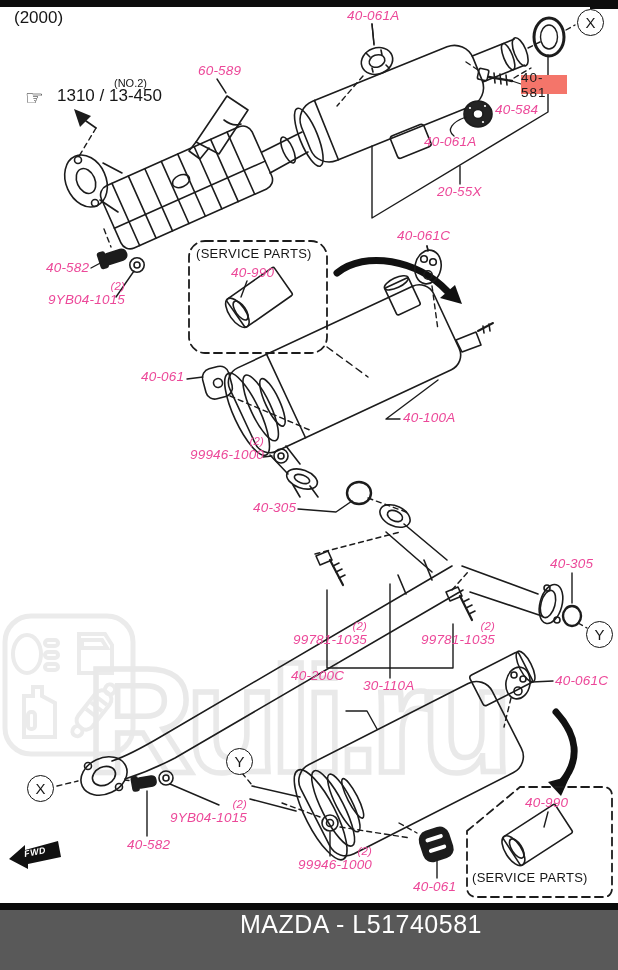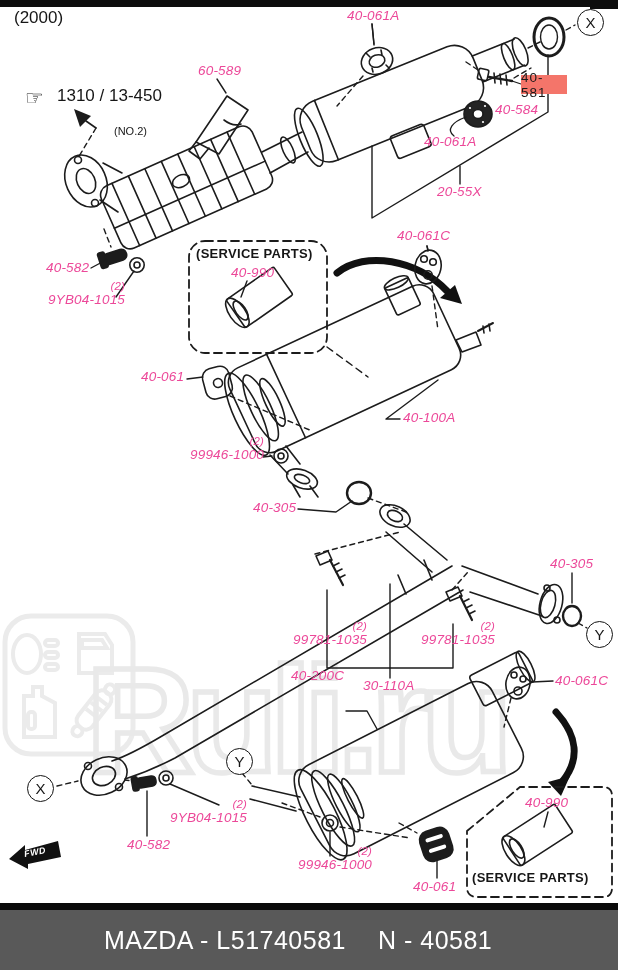--- a/index.html
+++ b/index.html
@@ -5,32 +5,32 @@
   html,body{margin:0;padding:0;background:#fff;}
   .screen{position:relative;width:618px;height:970px;background:#ffffff;overflow:hidden;
           font-family:"Liberation Sans",sans-serif;color:#161616;}
   svg{position:absolute;left:0;top:0;}
   .plabel{position:absolute;font-size:13.5px;line-height:1.1;color:#ec4899;white-space:nowrap;letter-spacing:.2px;z-index:5;font-style:italic;}
   .with-qty{display:flex;flex-direction:column;align-items:flex-end;}
   .qty{font-size:11.5px;line-height:1;}
   .year{position:absolute;left:14px;top:8px;font-size:17px;z-index:5;}
   .ref-hand{position:absolute;left:25px;top:86px;font-size:21px;z-index:5;}
   .ref-text{position:absolute;left:57px;top:86px;font-size:17px;z-index:5;}
-  .ref-note{position:absolute;left:114px;top:77px;font-size:11px;z-index:5;margin-top:48px;}
-  .sp-title{position:absolute;font-size:13px;letter-spacing:.3px;z-index:5;white-space:nowrap;font-weight:bold;}
+  .ref-note{position:absolute;left:114px;top:77px;font-size:11px;z-index:5;}
+  .sp-title{position:absolute;font-size:13px;letter-spacing:.3px;z-index:5;white-space:nowrap;}
   .connector{position:absolute;width:25px;height:25px;border:1.6px solid #141414;border-radius:50%;
              display:flex;align-items:center;justify-content:center;font-size:15px;background:#fff;z-index:5;}
   .highlight{position:absolute;left:521px;top:75px;width:46px;height:19px;background:#f4756a;
              color:#1a1a1a;font-size:13.5px;display:flex;align-items:center;justify-content:center;
              letter-spacing:1px;z-index:5;}
   .fwd-text{position:absolute;left:24px;top:847px;font-size:9px;font-weight:bold;font-style:italic;
             color:#fff;transform:rotate(-11deg);z-index:6;letter-spacing:.5px;}
   .footer{position:absolute;left:0;top:903px;width:618px;height:67px;background:#595959;
           border-top:7px solid #0a0a0a;box-sizing:border-box;display:flex;align-items:center;
-          padding-left:104px;gap:32px;color:#ffffff;font-size:25px;letter-spacing:.5px;z-index:7;}
+          padding-left:104px;gap:32px;color:#ffffff;font-size:25px;letter-spacing:.5px;z-index:7;flex-direction:column;}
   .topbar{position:absolute;left:0;top:0;width:618px;height:7px;background:#0d0d0d;z-index:4;}
   .topbar-notch{position:absolute;left:590px;top:0;width:28px;height:9px;background:#0d0d0d;z-index:4;}
 </style>
 </head>
 <body>
 
 <div class="screen">
 
   <div class="topbar"></div>
   <div class="topbar-notch"></div>

